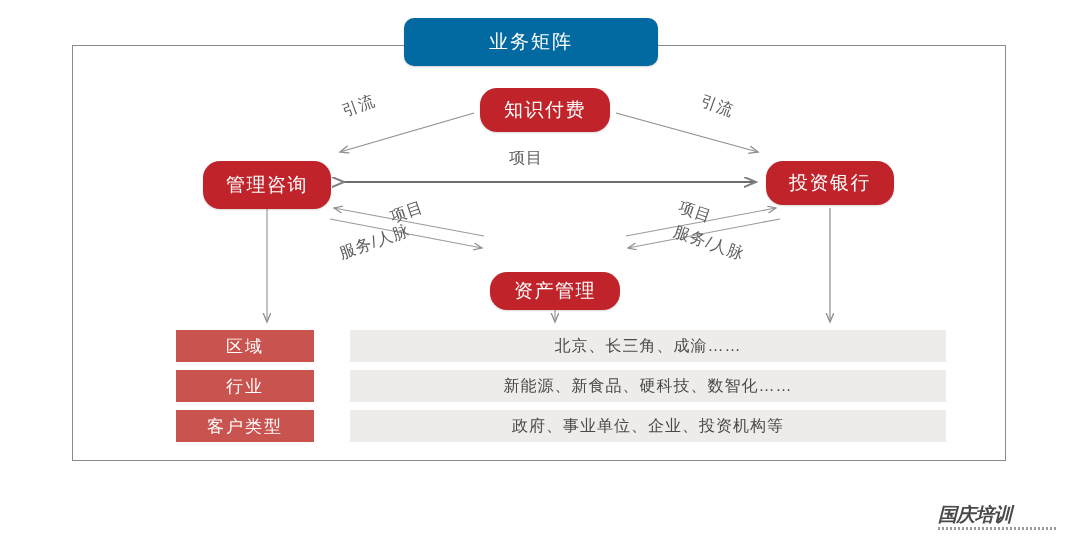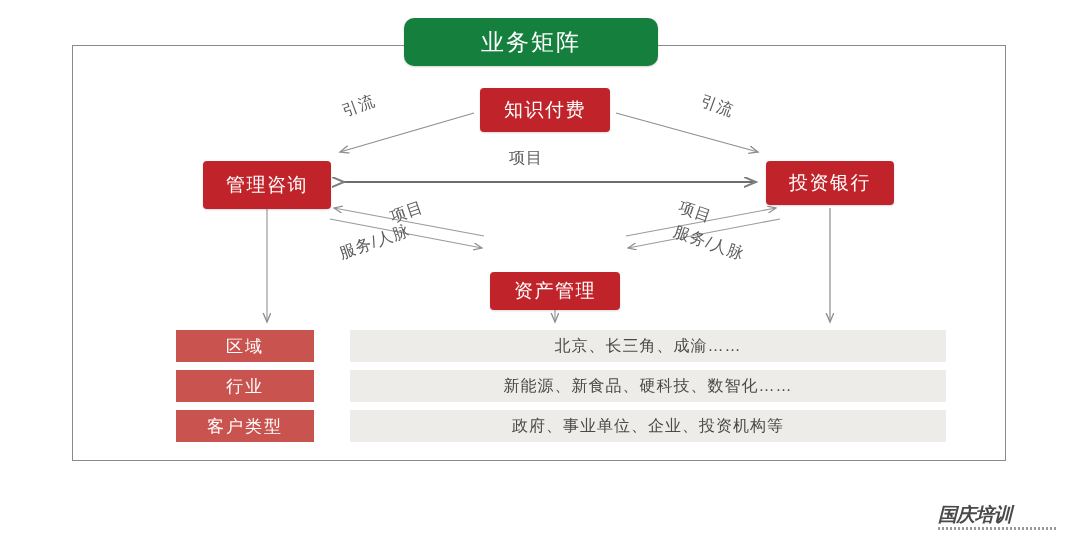--- a/index.html
+++ b/index.html
@@ -30,38 +30,38 @@
     background: transparent;
   }
 
   
   .title-chip {
     position: absolute;
     left: 404px;
     top: 18px;
     width: 254px;
     height: 48px;
-    background: #15803d;
+    background: #0369a1;
     border-radius: 10px;
     display: flex;
     align-items: center;
     justify-content: center;
     color: #ffffff;
-    font-size: 23px;
+    font-size: 19px;
     letter-spacing: 2px;
     font-weight: 500;
     box-shadow: 0 1px 2px rgba(0,0,0,0.18);
     z-index: 6;
   }
 
   
   .node {
     position: absolute;
     background: #c0242a;
-    border-radius: 4px;
+    border-radius: 17px;
     display: flex;
     align-items: center;
     justify-content: center;
     color: #ffffff;
     font-size: 19px;
     letter-spacing: 1.5px;
     font-weight: 500;
     box-shadow: 0 1px 2px rgba(0,0,0,0.15);
     z-index: 5;
   }

